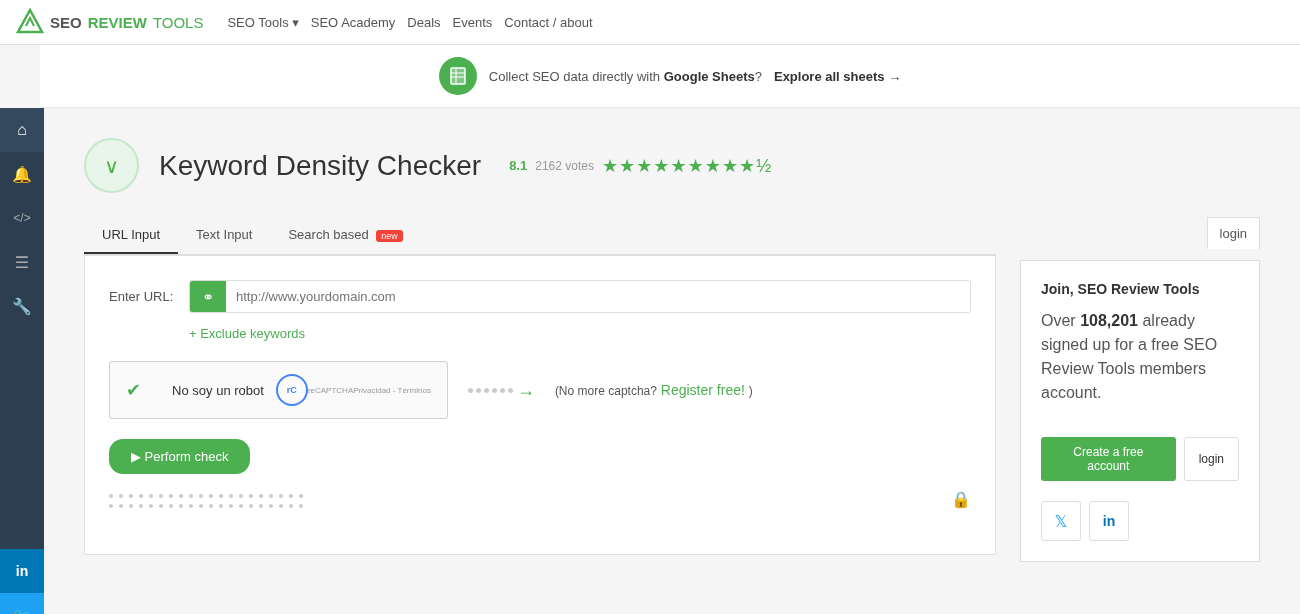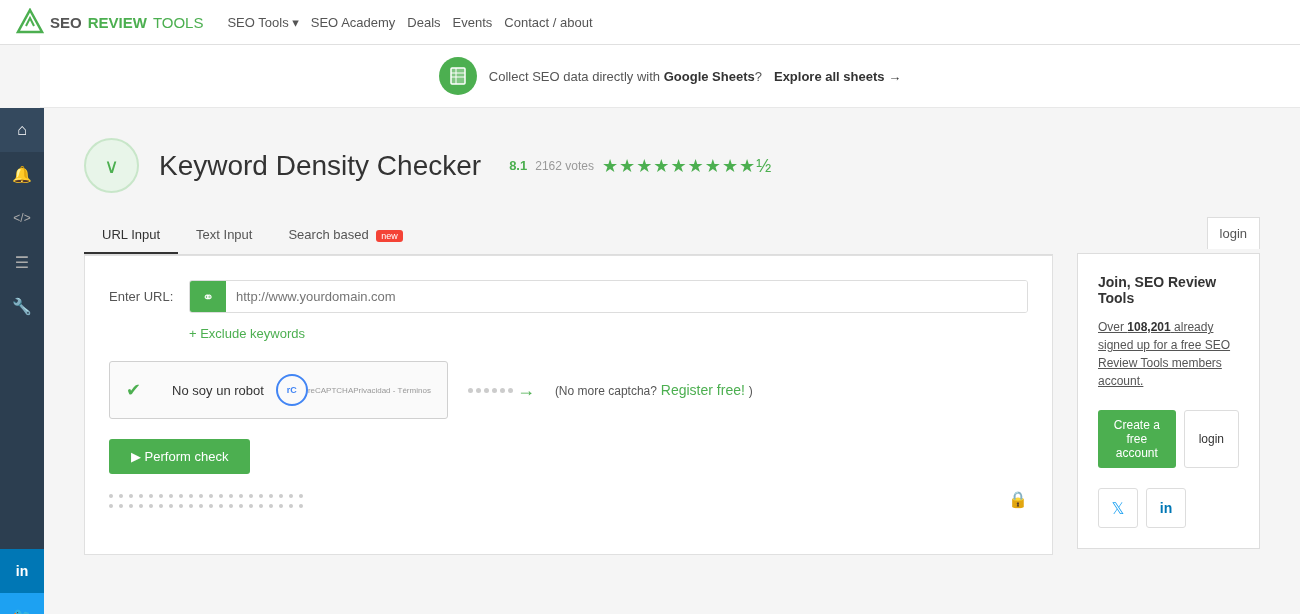--- a/index.html
+++ b/index.html
@@ -316,33 +316,33 @@
       cursor: pointer;
     }
 
     
     .perform-btn {
       background: #4caf50;
       color: white;
       border: none;
       padding: 10px 22px;
       font-size: 13px;
-      border-radius: 3px;
+      border-radius: 14px;
       cursor: pointer;
       display: flex;
       align-items: center;
       gap: 6px;
     }
 
     
     .right-panel {
-      width: 183px;
+      width: 240px;
       display: flex;
       flex-direction: column;
-      gap: 4px;
+      gap: 11px;
     }
     .login-tab {
       text-align: right;
       margin-bottom: 0;
     }
     .login-tab-link {
       font-size: 13px;
       color: #555;
       cursor: pointer;
       padding: 8px 12px;
@@ -356,25 +356,24 @@
       border: 1px solid #ddd;
       padding: 20px;
     }
     .join-title {
       font-size: 14px;
       font-weight: bold;
       color: #333;
       margin-bottom: 12px;
     }
     .join-text {
-      font-size: 12px;
+      font-size: 16px;
       color: #555;
       line-height: 1.5;
-      margin-bottom: 20px;
-      text-decoration: underline;
+      margin-bottom: 32px;
     }
     .join-text strong { color: #333; font-weight: bold; }
     .join-buttons {
       display: flex;
       gap: 8px;
       margin-bottom: 20px;
     }
     .create-account-btn {
       background: #4caf50;
       color: white;

